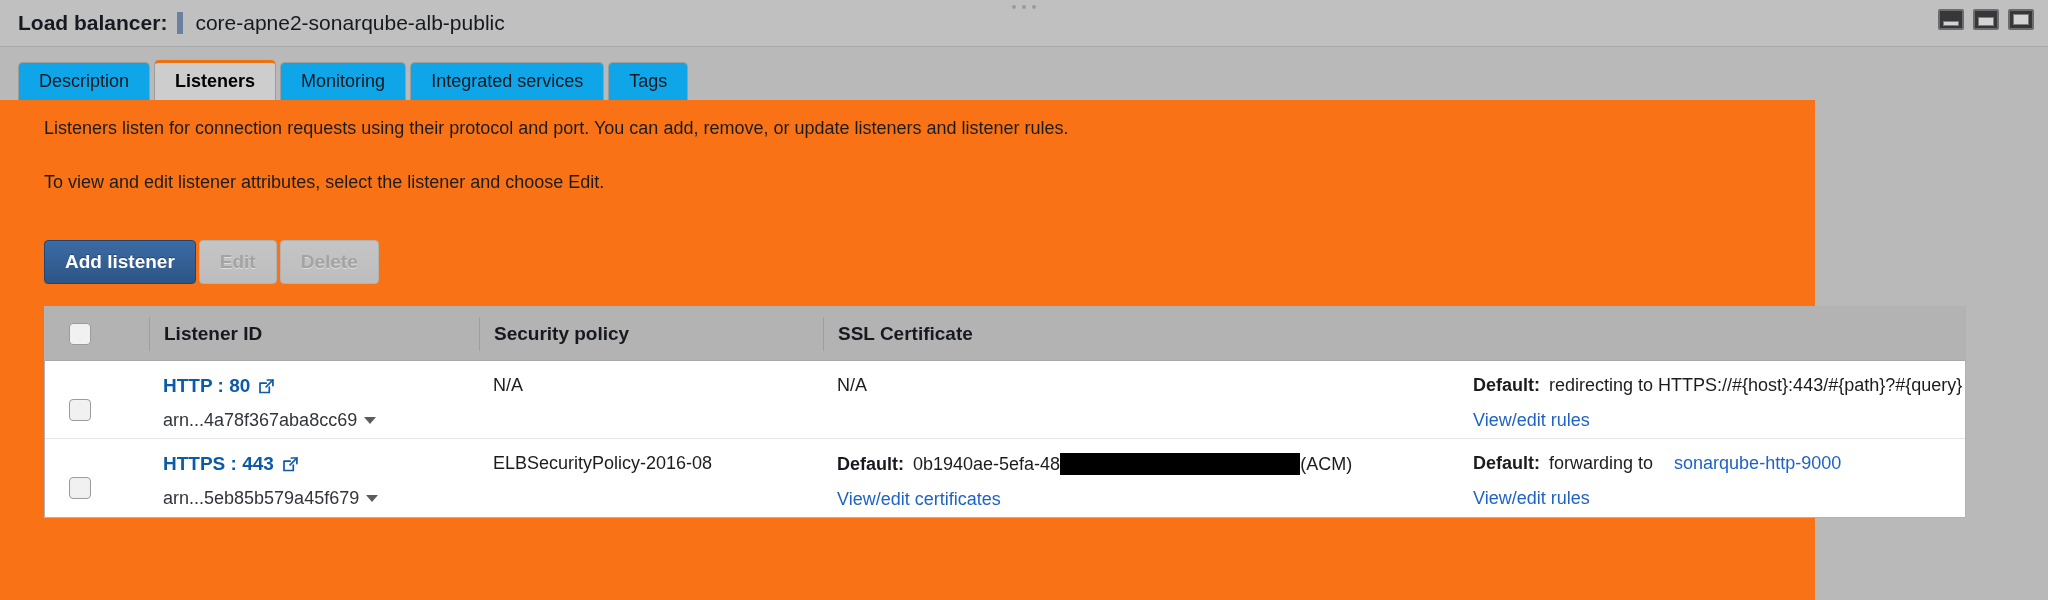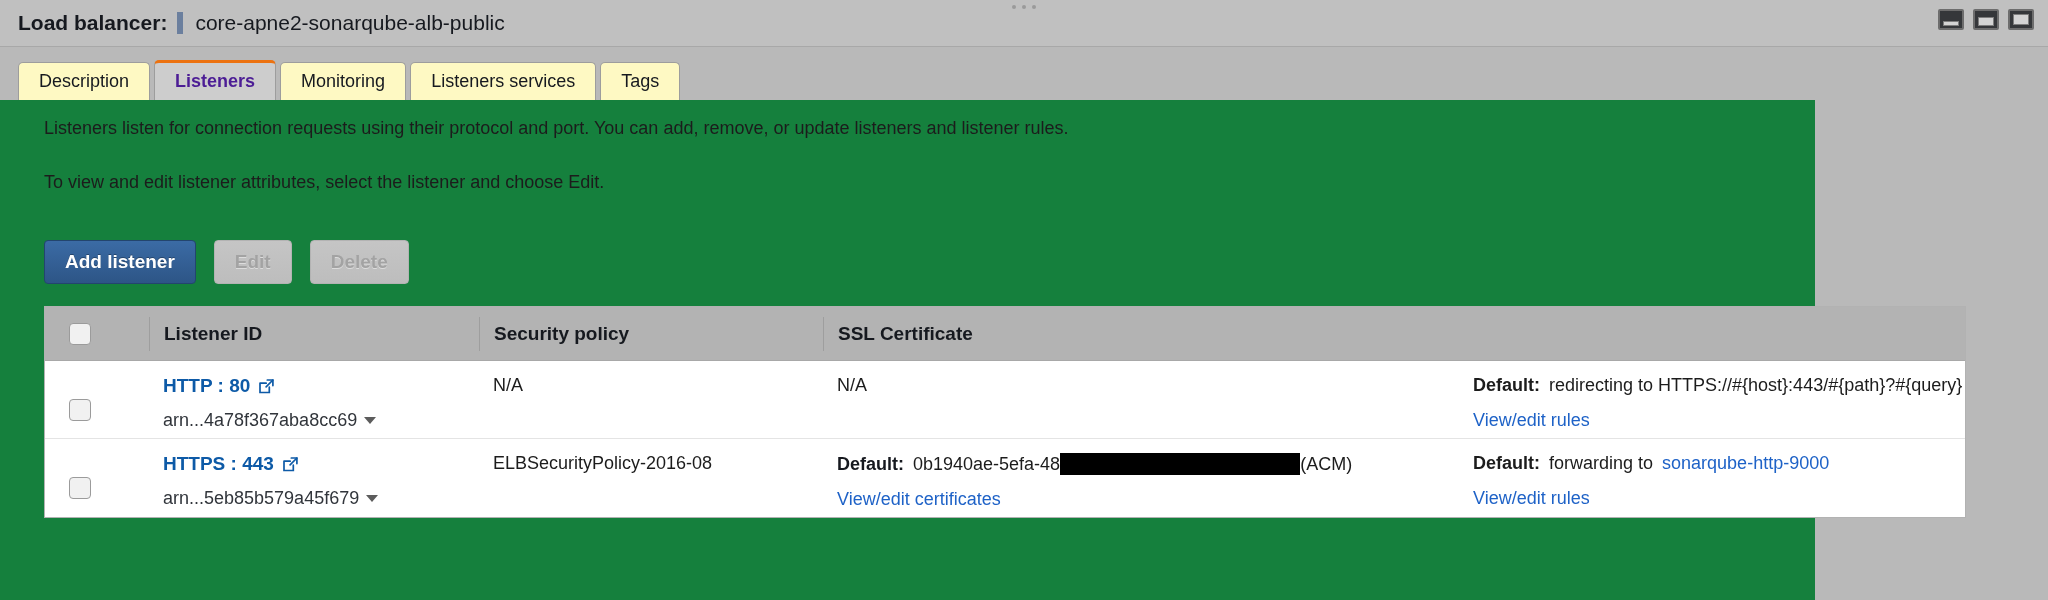--- a/index.html
+++ b/index.html
@@ -104,63 +104,63 @@
     height: 42px;
   }
   .tab {
     height: 38px;
     padding: 0 20px;
     display: flex;
     align-items: center;
     justify-content: center;
     font-size: 18px;
     color: #16191f;
-    background: #fef9c3;
+    background: #0ea5e9;
     border: 1px solid #9d9d9d;
     border-bottom: none;
     border-radius: 5px 5px 0 0;
     box-sizing: border-box;
     white-space: nowrap;
     cursor: pointer;
   }
   .tab.active {
     background: #cdcdcd;
     border-top: 3px solid #ec7211;
     font-weight: bold;
     height: 40px;
-    color: #4c1d95;
+    color: #000000;
   }
 
   
   #content {
     position: absolute;
     left: 0;
     top: 100px;
     width: 1815px;
     height: 500px;
-    background: #15803d;
+    background: #f97316;
   }
   .para {
     position: absolute;
     left: 44px;
     font-size: 18px;
     color: #1c1c1c;
     white-space: nowrap;
   }
   #intro-text  { top: 18px; }
   #helper-text { top: 72px; }
 
   
   #action-buttons {
     position: absolute;
     left: 44px;
     top: 140px;
     display: flex;
     align-items: center;
-    gap: 18px;
+    gap: 3px;
   }
   .btn {
     height: 44px;
     padding: 0 20px;
     border-radius: 4px;
     font-size: 19px;
     font-weight: bold;
     display: flex;
     align-items: center;
     justify-content: center;
@@ -325,21 +325,21 @@
   <div class="tab">
       <span>Description</span>
     </div>
   <div class="tab active">
       <span>Listeners</span>
     </div>
   <div class="tab">
       <span>Monitoring</span>
     </div>
   <div class="tab">
-      <span>Listeners services</span>
+      <span>Integrated services</span>
     </div>
   <div class="tab">
       <span>Tags</span>
     </div>
 </div>
 
 <div id="content">
 
   <div class="para" id="intro-text">Listeners listen for connection requests using their protocol and port. You can add, remove, or update listeners and listener rules.</div>
   <div class="para" id="helper-text">To view and edit listener attributes, select the listener and choose Edit.</div>
@@ -439,20 +439,20 @@
             <span class="redaction"></span>
             <span class="plain">(ACM)</span>
         </div>
         <a class="blue-link sub-link">View/edit certificates</a>
       </div>
 
       <div class="cell col-rules">
         <div class="rule-line">
           <b>Default:</b>
           <span>forwarding to</span>
-          <a class="blue-link" style="margin-left:9px">sonarqube-http-9000</a>
+          <a class="blue-link" style="margin-left:21px">sonarqube-http-9000</a>
         </div>
         <a class="blue-link sub-link">View/edit rules</a>
       </div>
     </div>
 
   </div>
 </div>
 
 </body></html>

